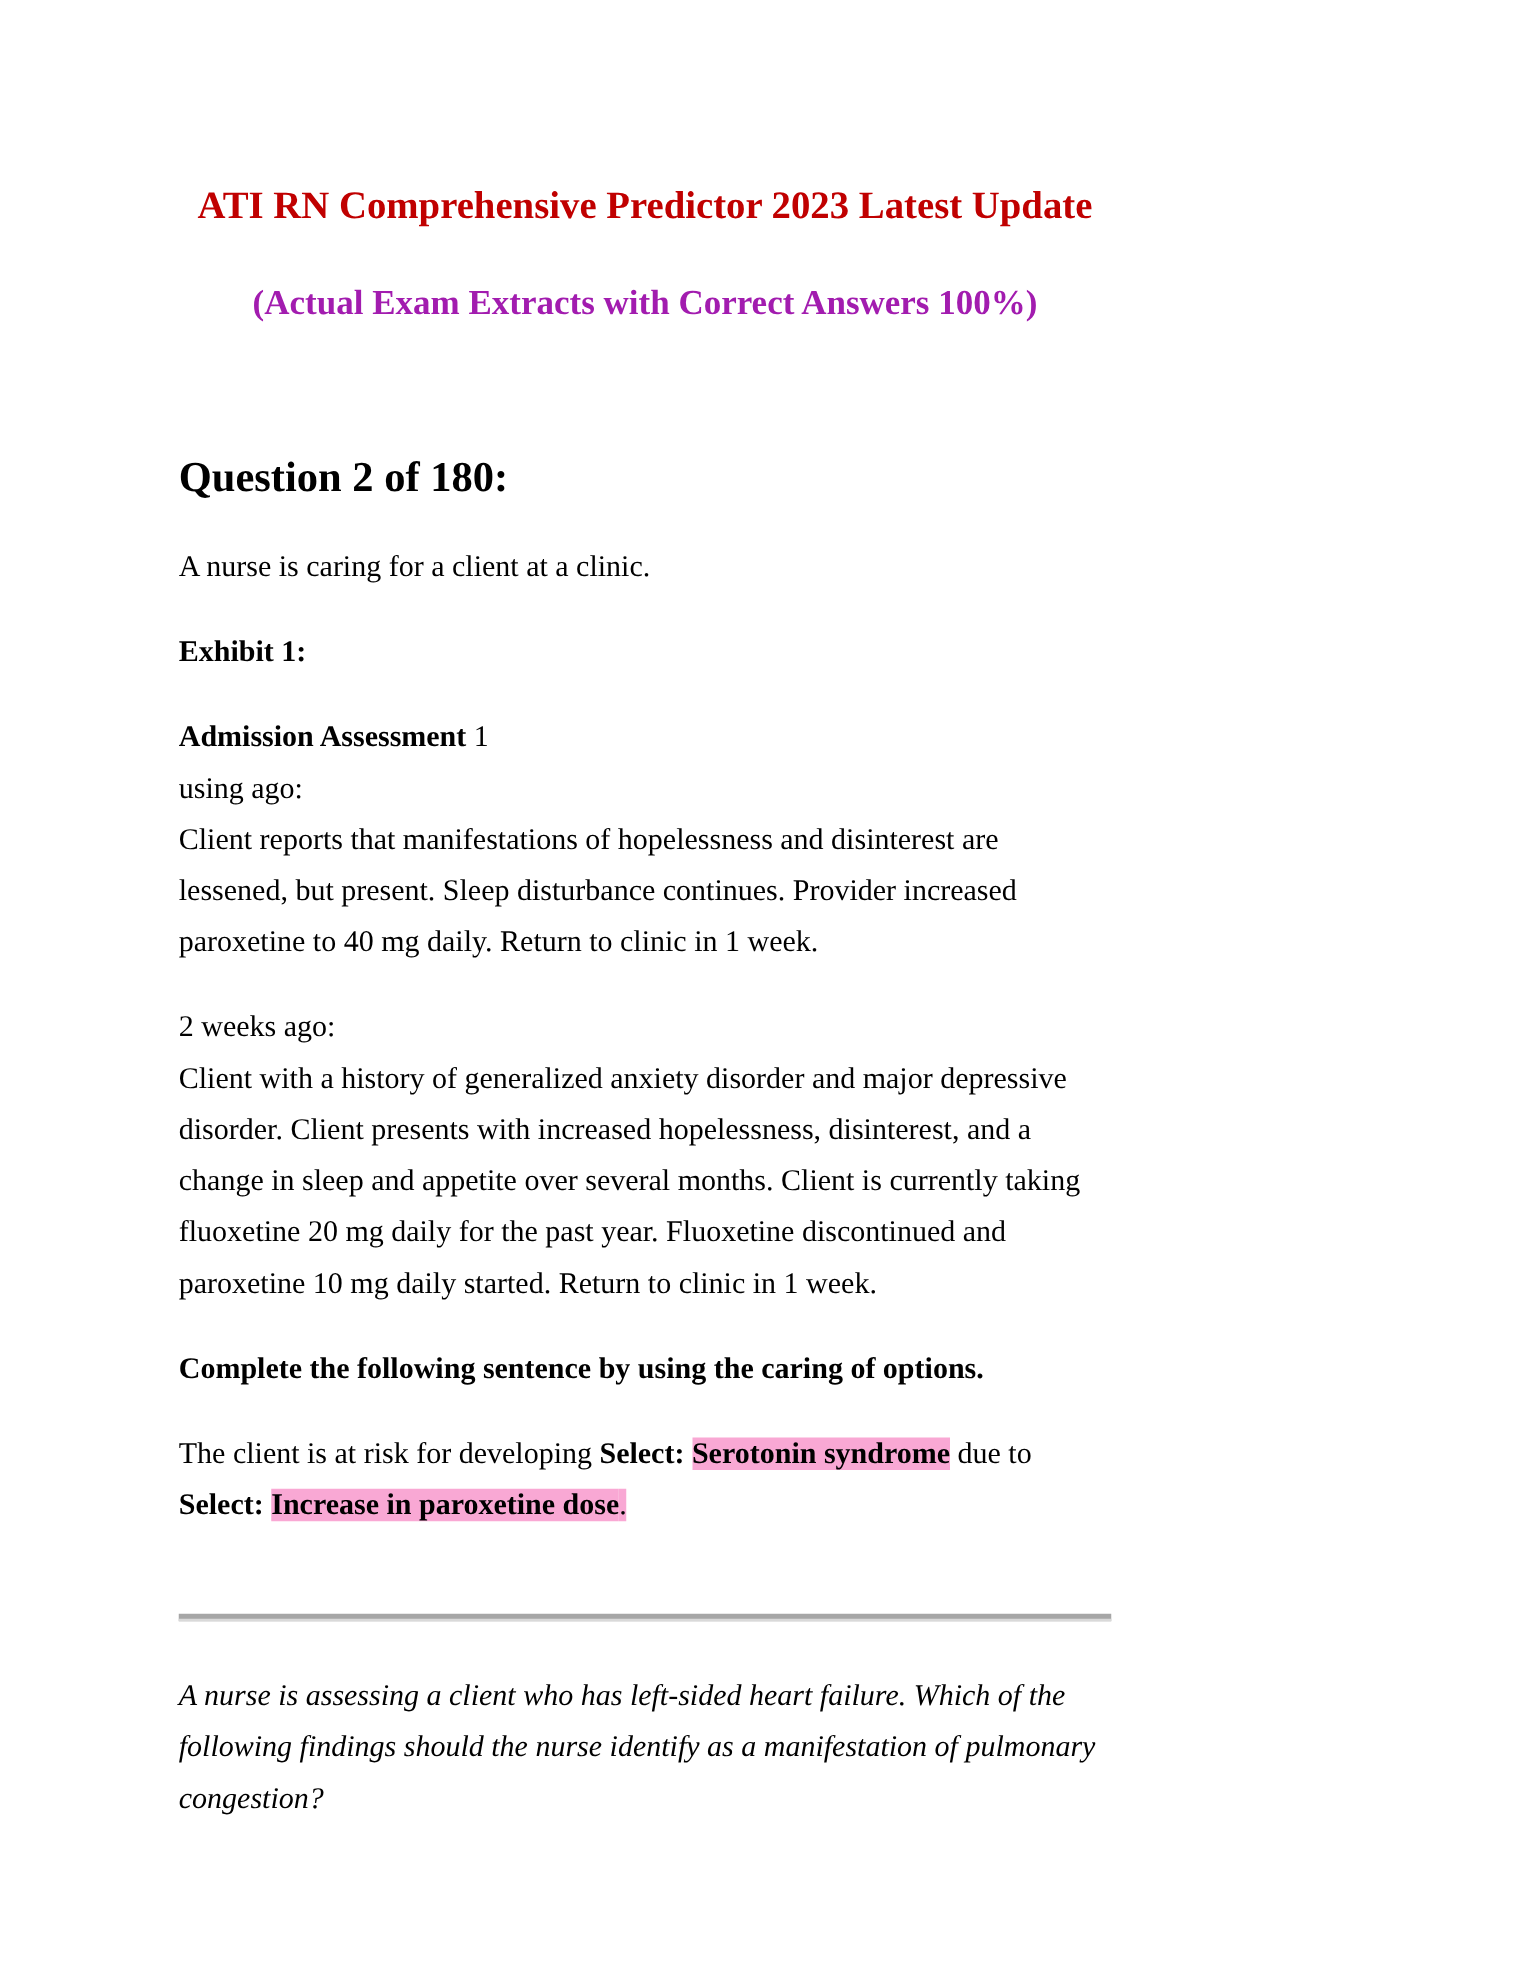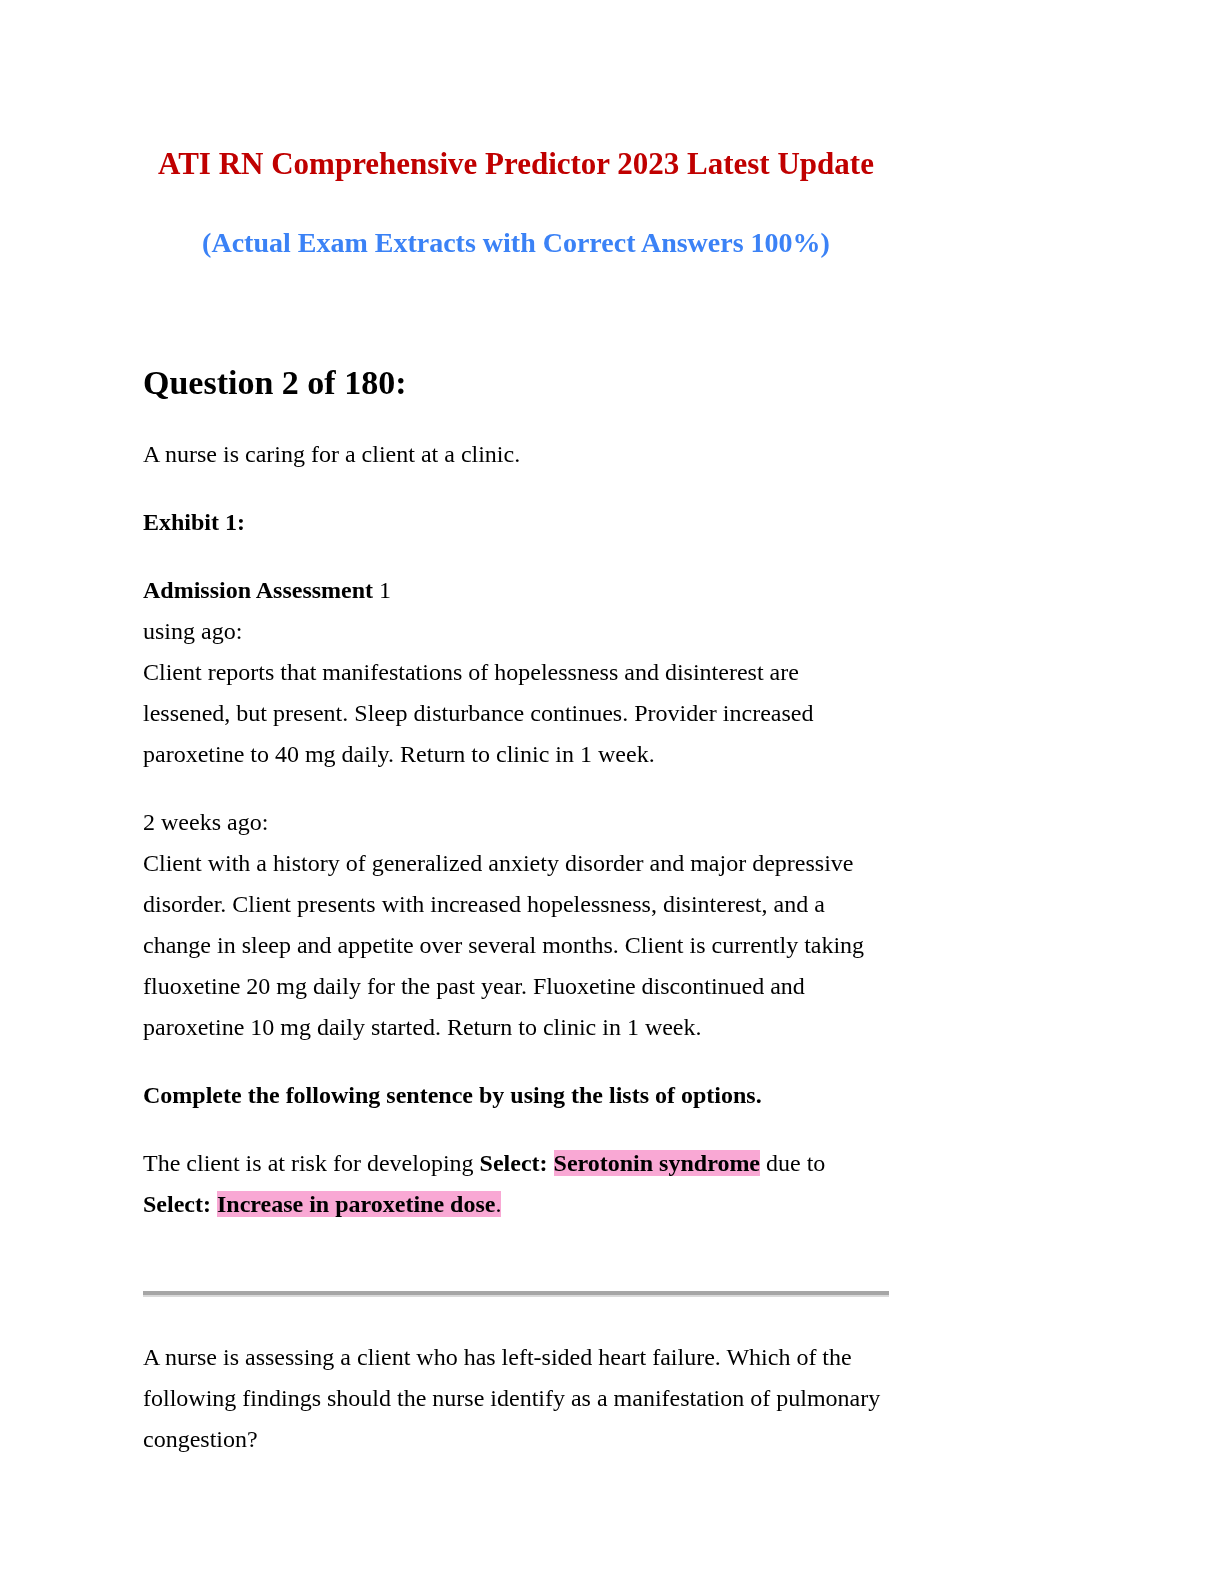--- a/index.html
+++ b/index.html
@@ -27,37 +27,38 @@
     font-weight: bold;
     text-align: center;
     color: #C00000;
   }
   .doc-subtitle {
     margin: 44px 0 0 0;
     font-size: 28px;
     line-height: 34px;
     font-weight: bold;
     text-align: center;
-    color: #3b82f6;
+    color: #a21caf;
   }
   .q-heading {
     margin: 0 0 36px 0;
     font-size: 34px;
     line-height: 30px;
     font-weight: bold;
     color: #000000;
   }
   .q2-heading {
     margin-top: 108px;
   }
   .para {
     margin: 0 0 27px 0;
   }
   .para:last-child {
     margin-bottom: 0;
+    font-style: italic;
   }
   .bold {
     font-weight: bold;
   }
   .hl {
     background: #f9a8d4;
   }
   .divider {
     border: none;
     height: 4px;
@@ -86,21 +87,21 @@
     <span class="bold">Admission Assessment</span><span> 1</span><br>
     <span>using ago:</span><br>
     <span>Client reports that manifestations of hopelessness and disinterest are lessened, but present. Sleep disturbance continues. Provider increased paroxetine to 40 mg daily. Return to clinic in 1 week.</span>
   </p>
 
   <p class="para">
     <span>2 weeks ago:</span><br>
     <span>Client with a history of generalized anxiety disorder and major depressive disorder. Client presents with increased hopelessness, disinterest, and a change in sleep and appetite over several months. Client is currently taking fluoxetine 20 mg daily for the past year. Fluoxetine discontinued and paroxetine 10 mg daily started. Return to clinic in 1 week.</span>
   </p>
 
-  <p class="para bold">Complete the following sentence by using the lists of options.</p>
+  <p class="para bold">Complete the following sentence by using the caring of options.</p>
 
   <p class="para">
     <span>The client is at risk for developing </span><span class="bold">Select: </span><span class="bold hl">Serotonin syndrome</span><span> due to </span><span class="bold">Select: </span><span class="bold hl">Increase in paroxetine dose</span><span class="hl">.</span>
   </p>
 
   <hr class="divider">
 
 
   <p class="para">A nurse is assessing a client who has left-sided heart failure. Which of the following findings should the nurse identify as a manifestation of pulmonary congestion?</p>
 

